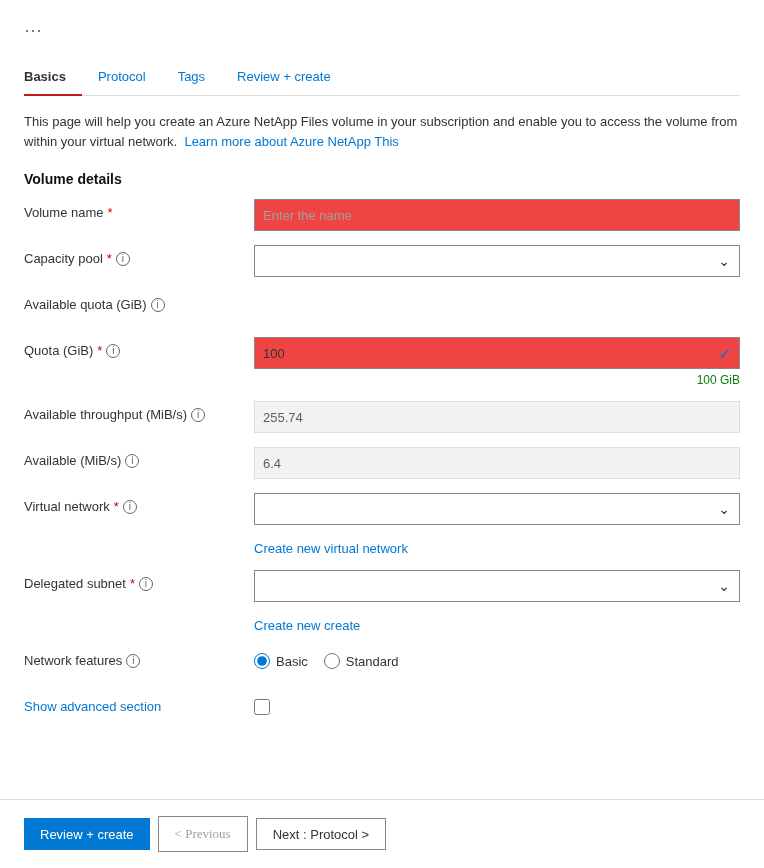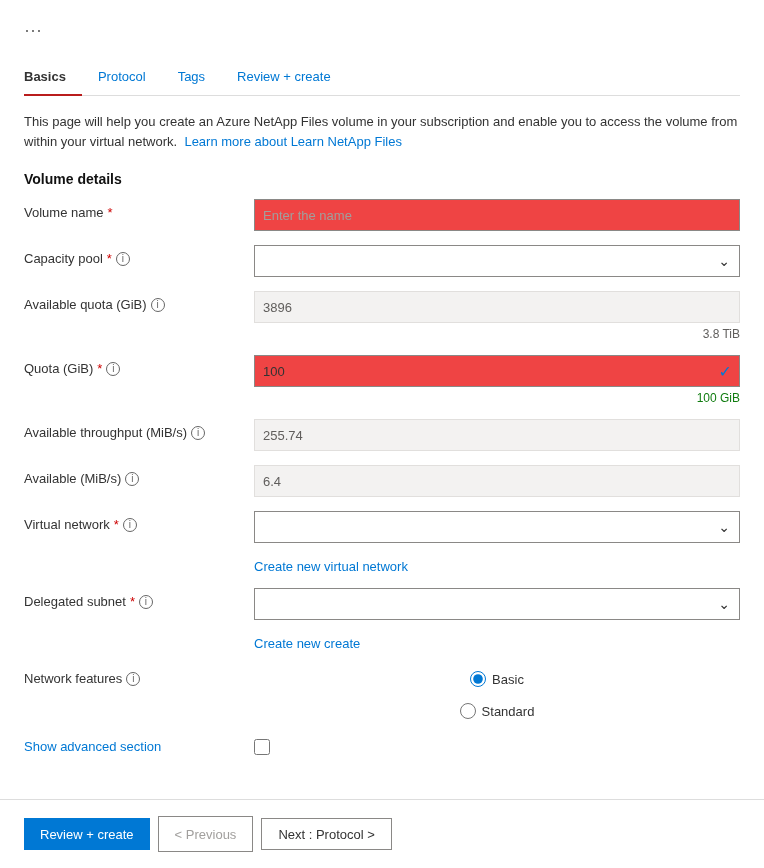--- a/index.html
+++ b/index.html
@@ -194,24 +194,23 @@
       position: absolute;
       right: 8px;
       top: 50%;
       transform: translateY(-50%);
       color: #0078d4;
       font-size: 16px;
     }
     
     .radio-group {
       display: flex;
-      align-items: center;
+      align-items: flex-start;
       gap: 16px;
       padding-top: 6px;
-      flex-direction: column;
     }
     .radio-item {
       display: flex;
       align-items: center;
       gap: 6px;
       cursor: pointer;
     }
     .radio-item input[type="radio"] {
       width: 16px;
       height: 16px;
@@ -250,21 +249,21 @@
       font-family: inherit;
     }
     .btn-secondary {
       background: #fff;
       color: #333;
       border: 1px solid #8a8886;
       padding: 6px 16px;
       font-size: 13px;
       cursor: pointer;
       height: 36px;
-      font-family: Liberation Sans, sans-serif;
+      font-family: Liberation Serif, serif;
     }
     .btn-secondary:disabled {
       color: #a19f9d;
       cursor: default;
     }
     .btn-next {
       background: #fff;
       color: #333;
       border: 1px solid #8a8886;
       padding: 6px 16px;
@@ -285,21 +284,21 @@
 
   <nav class="tabs">
     <a class="tab active">Basics</a>
     <a class="tab">Protocol</a>
     <a class="tab">Tags</a>
     <a class="tab">Review + create</a>
   </nav>
 
   <p class="description">
     <span>This page will help you create an Azure NetApp Files volume in your subscription and enable you to access the volume from within your virtual network.</span>&nbsp;
-    <a href="#">Learn more about Learn NetApp Files</a>
+    <a href="#">Learn more about Azure NetApp This</a>
   </p>
 
   <div class="section-title">Volume details</div>
 
   <div class="form-row">
     <div class="form-label">
       <span>Volume name</span>
       <span class="required">*</span>
     </div>
     <div class="form-control-area">
@@ -319,24 +318,20 @@
           <option value=""></option>
         </select>
       </div>
     </div>
   </div>
 
   <div class="form-row">
     <div class="form-label">
       <span>Available quota (GiB)</span>
       <span class="info-icon">i</span>
-    </div>
-    <div class="form-control-area">
-      <div class="readonly-field">3896</div>
-      <div class="field-note">3.8 TiB</div>
     </div>
   </div>
 
   <div class="form-row">
     <div class="form-label">
       <span>Quota (GiB)</span>
       <span class="required">*</span>
       <span class="info-icon">i</span>
     </div>
     <div class="form-control-area">

